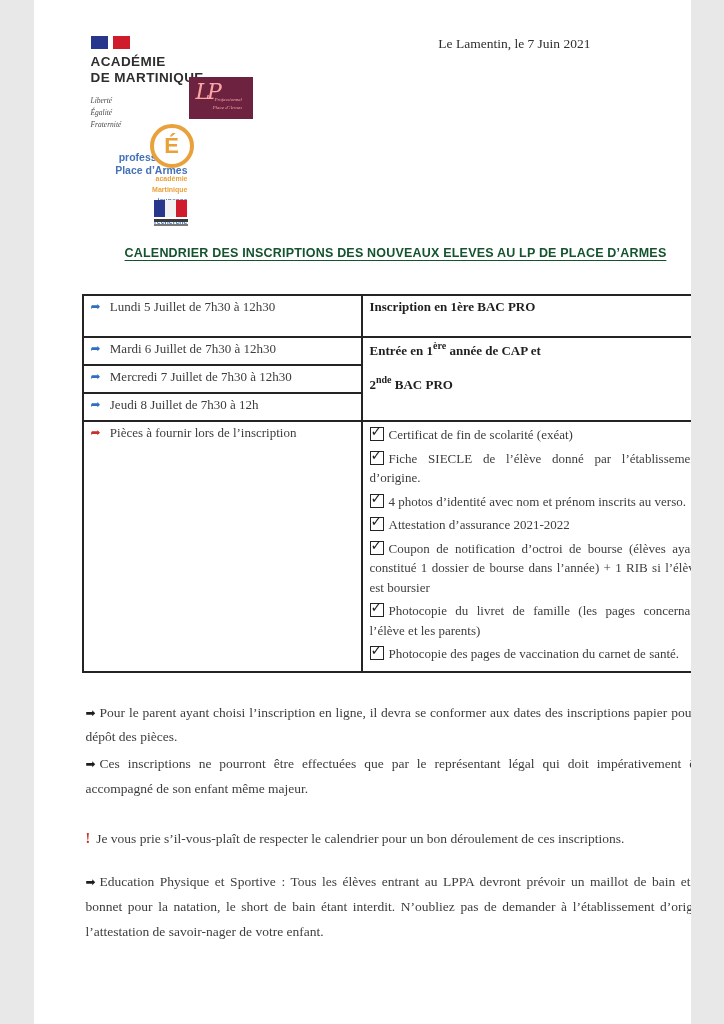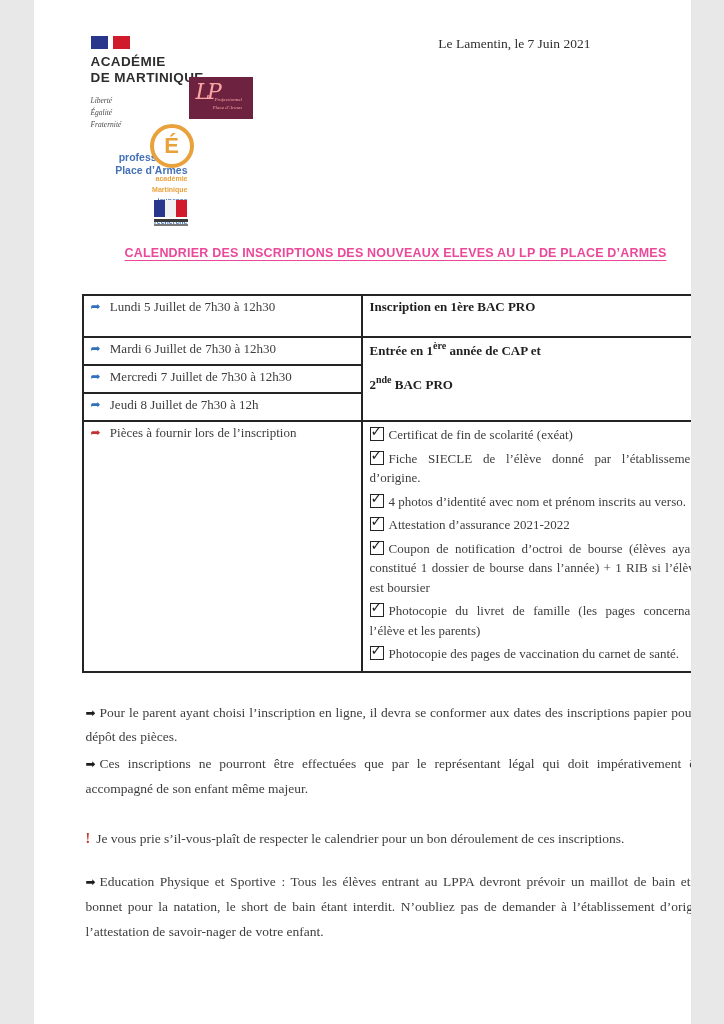--- a/index.html
+++ b/index.html
@@ -41,21 +41,21 @@
   .mini-flag { position:absolute; left:62px; top:76px; width:34px; height:17px; display:flex; }
   .mini-flag .s1 { flex:1; background:#28368c; }
   .mini-flag .s2 { flex:1; background:#f2f2f2; }
   .mini-flag .s3 { flex:1; background:#cf1b2b; }
   .mini-flag-bar { position:absolute; left:62px; top:95px; width:34px; height:3px; background:#3a3a3a; }
   .mini-flag-bar2 { position:absolute; left:62px; top:100px; width:34px; height:2px; background:#7a7a7a; }
 
   
   .doc-title { position:absolute; left:48px; top:246px; width:628px; text-align:center;
                font-family:"Liberation Sans", sans-serif; font-size:12.5px; font-weight:600;
-               color:#ec4899; text-decoration:underline; text-underline-offset:3px; letter-spacing:.2px; }
+               color:#14532d; text-decoration:underline; text-underline-offset:3px; letter-spacing:.2px; }
 
   .content { position:absolute; left:48px; top:278px; width:628px; }
   .salutation { margin-left:4px; font-size:13.5px; }
   .intro { margin:6px 0 0 4px; font-size:13.5px; line-height:1.7; text-align:justify; }
 
   
   table.cal { width:100%; border-collapse:collapse; margin-top:16px; }
   table.cal td { border:2px solid #242424; font-size:13px; padding:3px 7px; vertical-align:top; }
   td.c-left { width:263px; }
   td.bold-cell { font-weight:bold; font-size:13.5px; color:#1f1f1f; }

